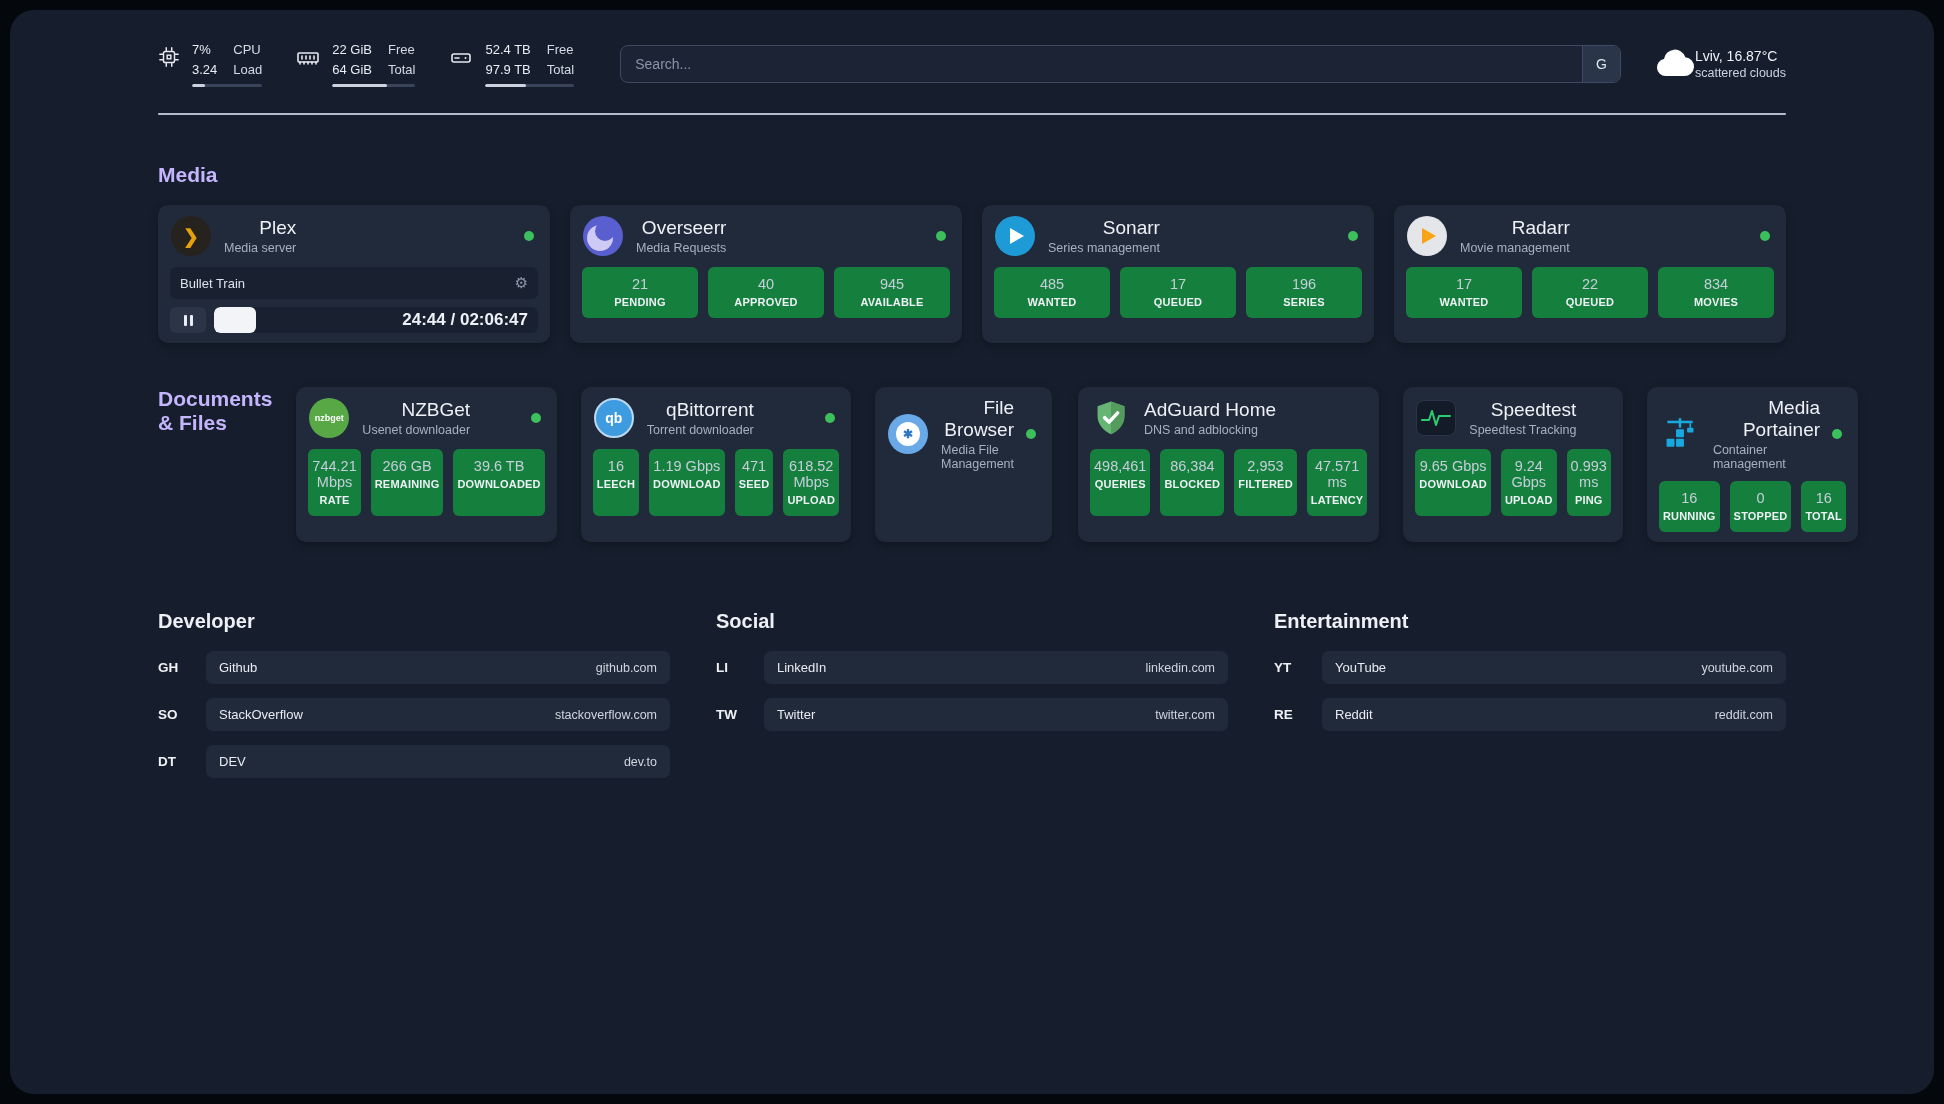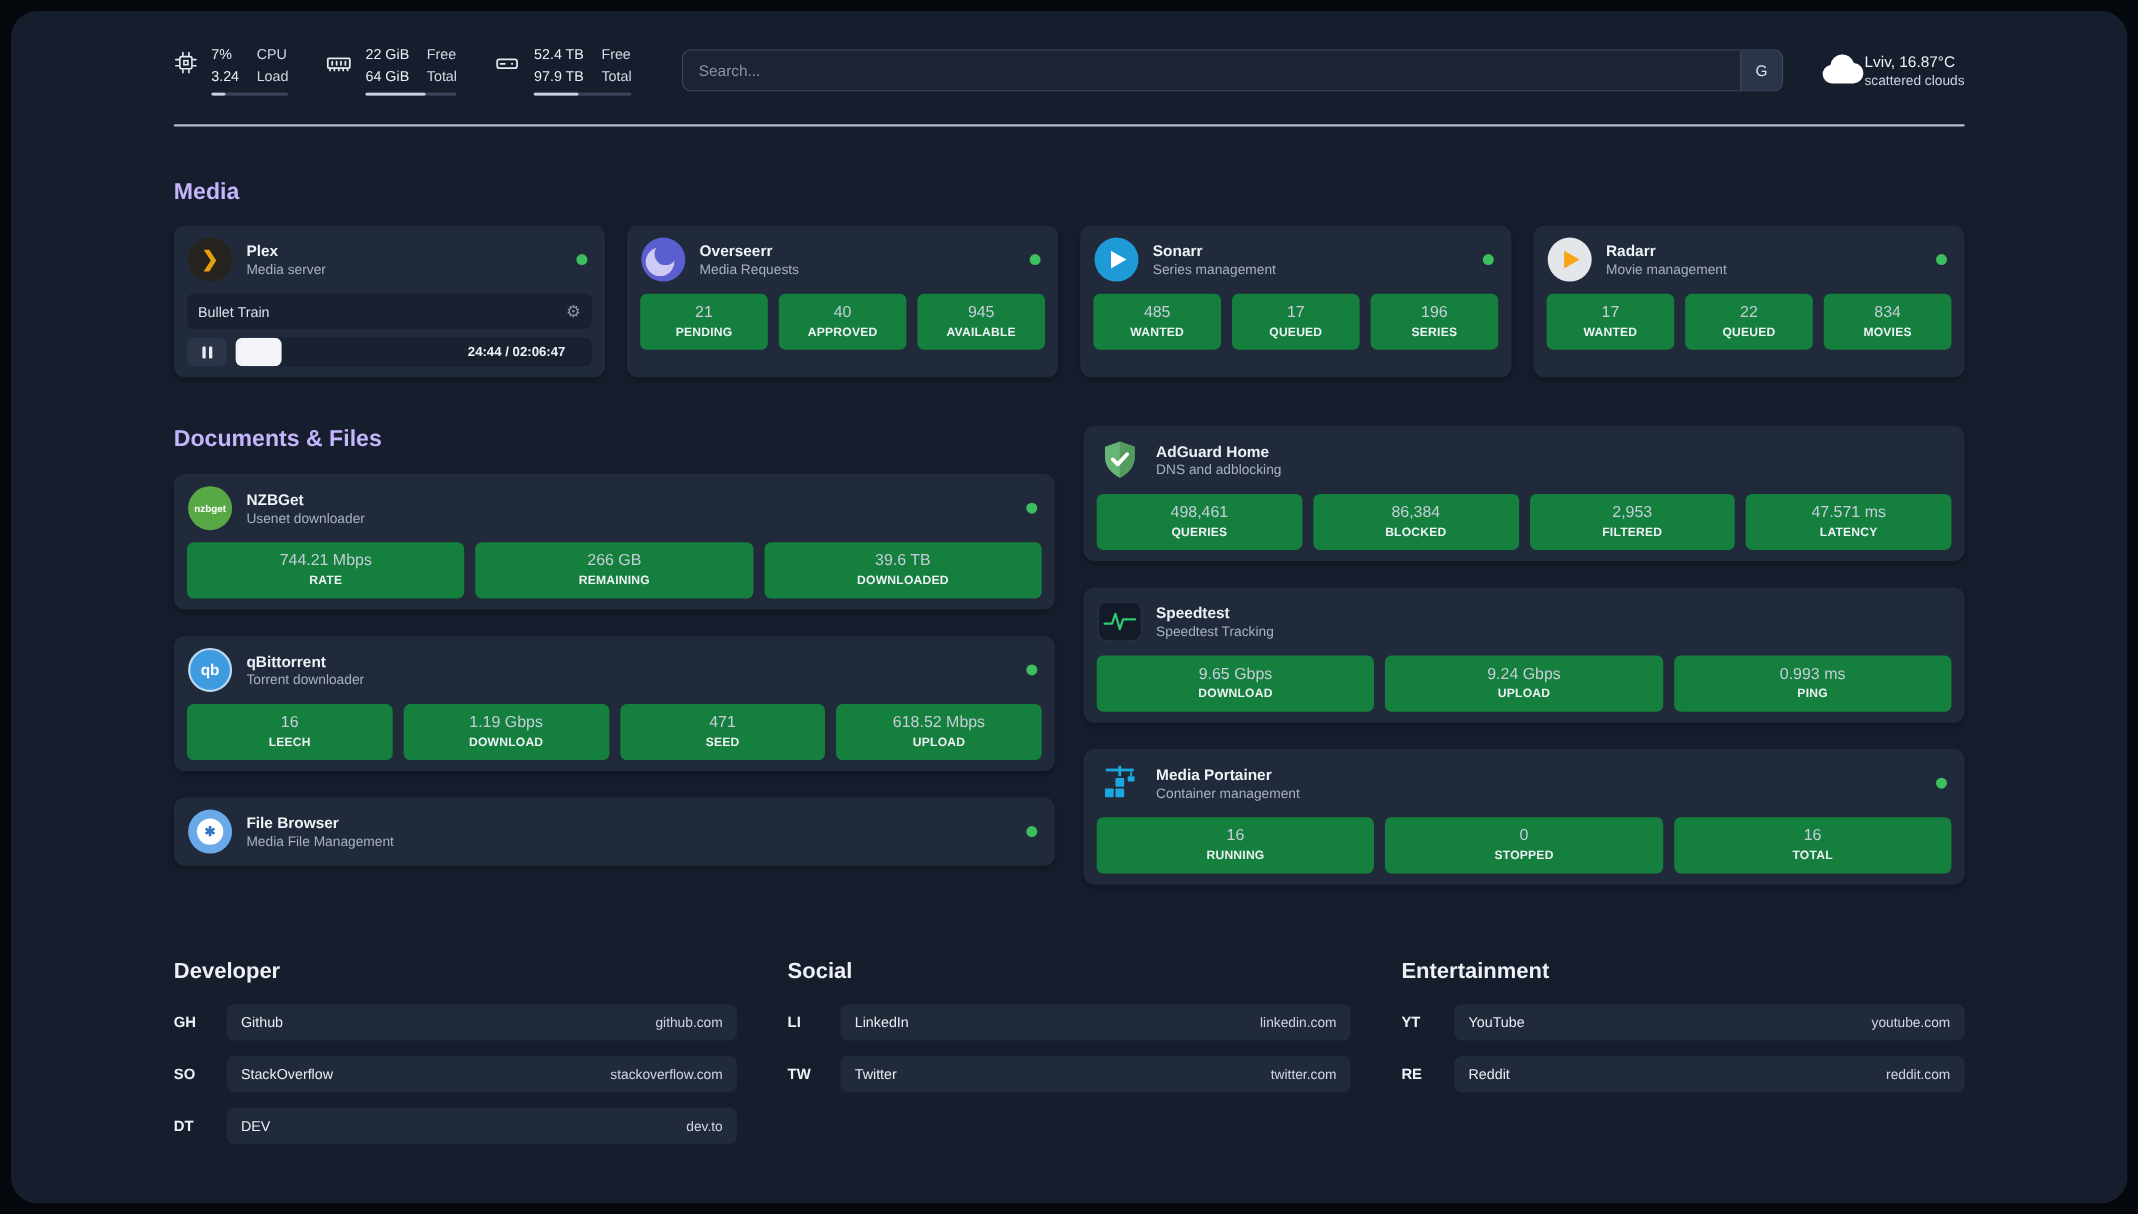--- a/index.html
+++ b/index.html
@@ -34,21 +34,21 @@
   .divider { height:2px; background:#c7cedb; opacity:.9; border-radius:1px; margin-top:26px; }
 
   
   .section-title { color:#c4b5fd; font-size:21px; font-weight:600; }
   .media-section { margin-top:48px; }
   .media-grid { display:grid; grid-template-columns:repeat(4,1fr); gap:20px; margin-top:18px; }
 
   .card { background:#212a3a; border-radius:10px; padding:10px 12px; box-shadow:0 3px 8px rgba(0,0,0,.28); }
   .card-header { display:flex; align-items:center; gap:12px; }
   .app-meta { display:flex; flex-direction:column; }
-  .app-name { color:#eef1f6; font-size:14px; font-weight:700; }
+  .app-name { color:#eef1f6; font-size:19px; font-weight:400;text-align:right; }
   .app-sub { color:#a7b0bf; font-size:12.5px; margin-top:2px; }
   .status-dot { width:10px; height:10px; border-radius:50%; background:#3cbf5d; margin-left:auto; margin-right:4px; flex:none; }
 
   .stats-row { display:flex; gap:10px; margin-top:10px; }
   .stat-tile { flex:1; background:#15803d; border-radius:6px; text-align:center; padding:9px 4px 10px; }
   .stat-value { font-size:14.5px; color:#c6cedb; }
   .stat-label { font-size:11px; font-weight:700; color:#edf0f5; margin-top:4px; letter-spacing:.2px; }
 
   
   .app-icon { width:42px; height:42px; display:flex; align-items:center; justify-content:center; flex:none; }
@@ -71,25 +71,25 @@
   .speed-bg { width:40px; height:36px; background:#141b28; border:1px solid #2a3347; border-radius:8px; display:flex; align-items:center; justify-content:center; }
 
   
   .player-box { display:flex; justify-content:space-between; align-items:center; background:#192130; border-radius:6px; padding:7px 10px; font-size:13px; color:#dbe2ec; margin-top:10px; }
   .gear { color:#8d97ab; font-size:15px; cursor:pointer; }
   .player-row { display:flex; align-items:center; margin-top:8px; }
   .pause-btn { width:36px; height:26px; background:#2b3547; border-radius:6px; display:flex; align-items:center; justify-content:center; gap:3px; cursor:pointer; flex:none; }
   .pbar { width:3px; height:11px; background:#e8ecf3; border-radius:1px; }
   .progress-track { flex:1; height:26px; background:#192130; border-radius:6px; position:relative; margin-left:8px; overflow:hidden; }
   .progress-fill { position:absolute; left:0; top:0; bottom:0; background:#f2f4f8; border-radius:6px; }
-  .player-time { position:absolute; right:24px; top:50%; transform:translateY(-50%); font-size:12px; font-weight:600; color:#eef1f7; }
+  .player-time { position:absolute; right:10px; top:50%; transform:translateY(-50%); font-size:17px; font-weight:600; color:#eef1f7; }
 
   
   .two-col { display:grid; grid-template-columns:1fr 1fr; gap:0 26px; margin-top:44px; }
-  .col { display:flex; flex-direction:column; gap:24px; }
+  .col { display:flex; flex-direction:row; gap:24px; }
   .col .section-title { margin-bottom:-4px; }
 
   
   .bookmarks-grid { display:grid; grid-template-columns:repeat(3,1fr); gap:0 46px; margin-top:68px; }
   .bm-title { color:#edf0f5; font-size:20px; font-weight:600; margin-bottom:18px; }
   .bm-item { display:flex; align-items:center; margin-bottom:14px; }
   .bm-abbr { width:48px; font-weight:700; font-size:13.5px; color:#eef1f6; }
   .bm-pill { flex:1; display:flex; justify-content:space-between; align-items:center; background:#212a3a; border-radius:7px; padding:0 13px; height:33px; cursor:pointer; }
   .bm-name { font-size:13px; color:#e8ecf2; }
   .bm-url { font-size:12.5px; color:#cfd6e0; }

